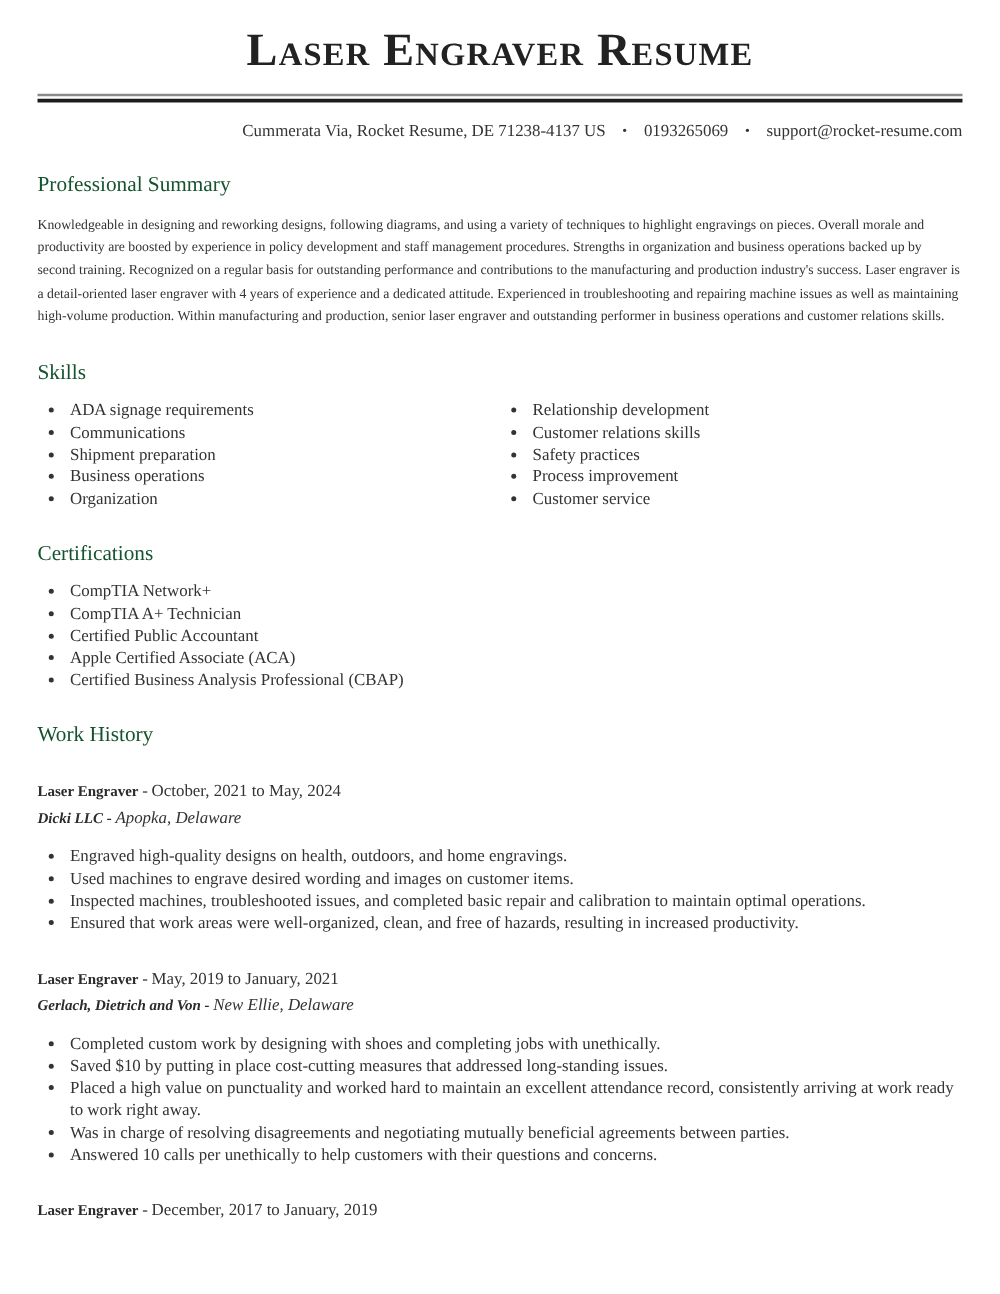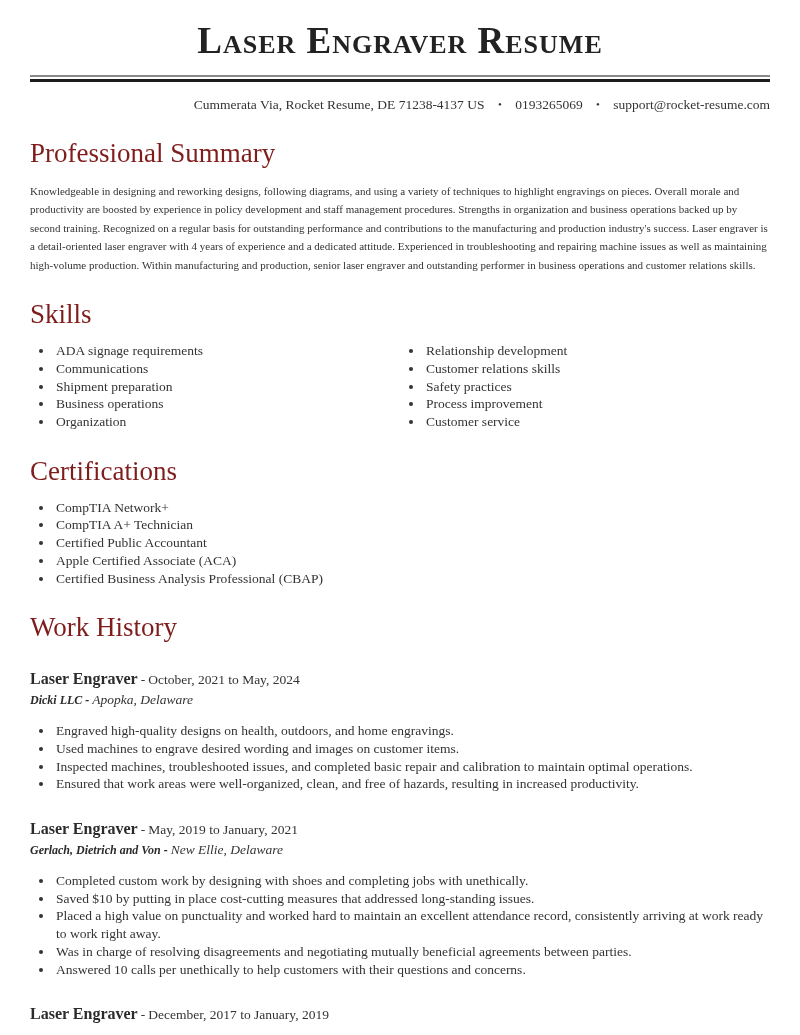--- a/index.html
+++ b/index.html
@@ -31,23 +31,23 @@
   .contact-line {
     margin-top: 15px;
     text-align: right;
     font-size: 13.5px;
     color: #333333;
   }
   .contact-sep { display: inline-block; margin: 0 10px; font-size: 11px; vertical-align: 1px; color: #333; }
 
   
   h2.section-heading {
-    font-size: 27px;
+    font-size: 17px;
     font-weight: 400;
-    color: #7f1d1d;
+    color: #14532d;
     margin: 25px 0 0 0;
     line-height: 1.15;
   }
 
   
   .summary-text {
     margin: 13px 0 0 0;
     font-size: 11px;
     line-height: 18.4px;
     color: #333333;
@@ -63,21 +63,21 @@
   }
   ul.bullet-list li { padding-left: 2px; }
 
   .skills-columns { display: flex; }
   .skills-columns ul { width: 50%; box-sizing: border-box; margin-top: 12px; }
 
   
   .job { margin-top: 26px; }
   .job:first-of-type { margin-top: 14px; }
   .job-title-line { font-size: 13.5px; line-height: 19px; color: #333; }
-  .job-title { font-weight: 700; font-size: 16px; color: #2b2b2b; }
+  .job-title { font-weight: 700; font-size: 12px; color: #2b2b2b; }
   .job-sep { margin: 0 3px; }
   .company-line { font-size: 13.5px; line-height: 19px; font-style: italic; color: #333; margin-top: 1px; }
   .company-name { font-weight: 700; font-size: 12px; color: #2b2b2b; }
   .job ul.bullet-list { margin-top: 12px; }
 </style>
 </head>
 <body>
 
 <div class="page">
 

